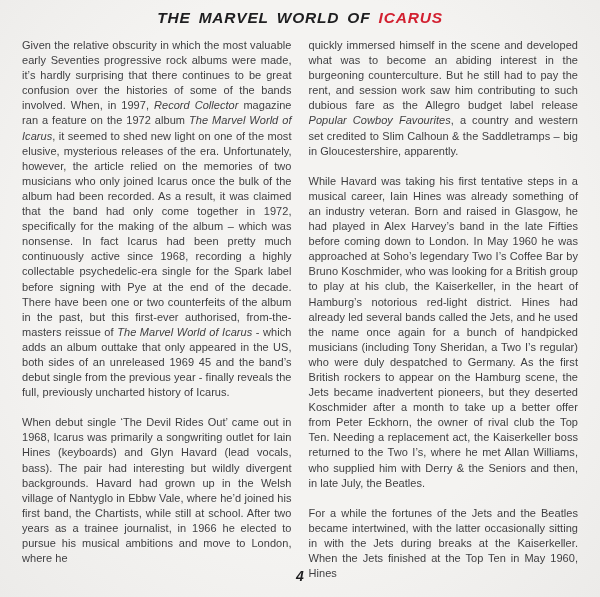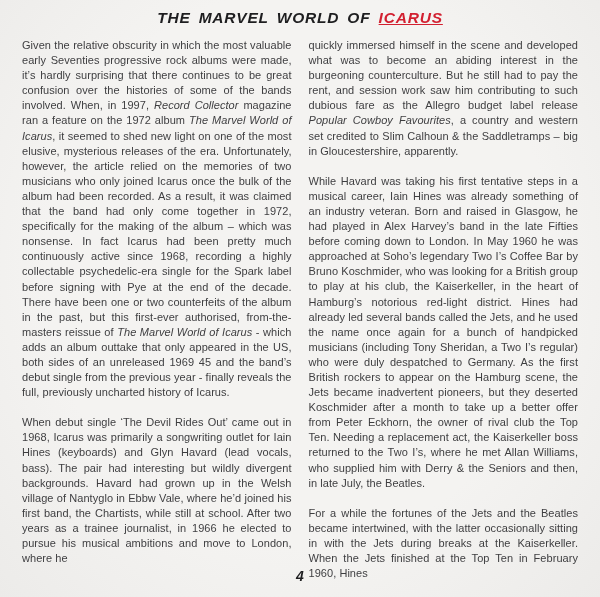--- a/index.html
+++ b/index.html
@@ -28,21 +28,20 @@
     letter-spacing: 0.8px;
     word-spacing: 3px;
     white-space: nowrap;
   }
   .title-main {
     color: #1e1e20;
     text-align: right;
   }
   .title-accent {
     color: #d22030;
-    text-decoration: underline;
   }
   .content {
     display: flex;
     gap: 17px;
     padding: 11px 22px 0 22px;
     box-sizing: border-box;
   }
   .col {
     flex: 1 1 0;
     text-align: justify;
@@ -82,21 +81,21 @@
   </div>
 
   <div class="content">
     <div class="col" id="left-col">
         <p><span>Given the relative obscurity in which the most valuable early Seventies progressive rock albums were made, it’s hardly surprising that there continues to be great confusion over the histories of some of the bands involved. When, in 1997, </span><i>Record Collector</i><span> magazine ran a feature on the 1972 album </span><i>The Marvel World of Icarus</i><span>, it seemed to shed new light on one of the most elusive, mysterious releases of the era. Unfortunately, however, the article relied on the memories of two musicians who only joined Icarus once the bulk of the album had been recorded. As a result, it was claimed that the band had only come together in 1972, specifically for the making of the album – which was nonsense. In fact Icarus had been pretty much continuously active since 1968, recording a highly collectable psychedelic-era single for the Spark label before signing with Pye at the end of the decade. There have been one or two counterfeits of the album in the past, but this first-ever authorised, from-the-masters reissue of </span><i>The Marvel World of Icarus</i><span> - which adds an album outtake that only appeared in the US, both sides of an unreleased 1969 45 and the band’s debut single from the previous year - finally reveals the full, previously uncharted history of Icarus.</span></p>
         <p><span>When debut single ‘The Devil Rides Out’ came out in 1968, Icarus was primarily a songwriting outlet for Iain Hines (keyboards) and Glyn Havard (lead vocals, bass). The pair had interesting but wildly divergent backgrounds. Havard had grown up in the Welsh village of Nantyglo in Ebbw Vale, where he’d joined his first band, the Chartists, while still at school. After two years as a trainee journalist, in 1966 he elected to pursue his musical ambitions and move to London, where he</span></p>
       </div>
     <div class="col" id="right-col">
         <p><span>quickly immersed himself in the scene and developed what was to become an abiding interest in the burgeoning counterculture. But he still had to pay the rent, and session work saw him contributing to such dubious fare as the Allegro budget label release </span><i>Popular Cowboy Favourites</i><span>, a country and western set credited to Slim Calhoun &amp; the Saddletramps – big in Gloucestershire, apparently.</span></p>
         <p><span>While Havard was taking his first tentative steps in a musical career, Iain Hines was already something of an industry veteran. Born and raised in Glasgow, he had played in Alex Harvey’s band in the late Fifties before coming down to London. In May 1960 he was approached at Soho’s legendary Two I’s Coffee Bar by Bruno Koschmider, who was looking for a British group to play at his club, the Kaiserkeller, in the heart of Hamburg’s notorious red-light district. Hines had already led several bands called the Jets, and he used the name once again for a bunch of handpicked musicians (including Tony Sheridan, a Two I’s regular) who were duly despatched to Germany. As the first British rockers to appear on the Hamburg scene, the Jets became inadvertent pioneers, but they deserted Koschmider after a month to take up a better offer from Peter Eckhorn, the owner of rival club the Top Ten. Needing a replacement act, the Kaiserkeller boss returned to the Two I’s, where he met Allan Williams, who supplied him with Derry &amp; the Seniors and then, in late July, the Beatles.</span></p>
-        <p><span>For a while the fortunes of the Jets and the Beatles became intertwined, with the latter occasionally sitting in with the Jets during breaks at the Kaiserkeller. When the Jets finished at the Top Ten in February 1960, Hines</span></p>
+        <p><span>For a while the fortunes of the Jets and the Beatles became intertwined, with the latter occasionally sitting in with the Jets during breaks at the Kaiserkeller. When the Jets finished at the Top Ten in May 1960, Hines</span></p>
       </div>
   </div>
 
   <div class="footer">
     <span class="page-number">4</span>
   </div>
 
 </div>
 
 </body></html>

